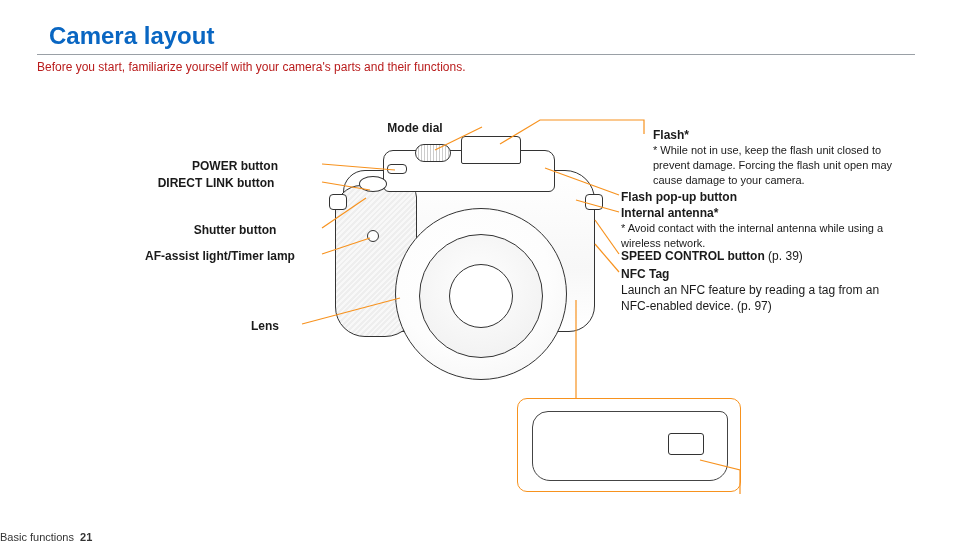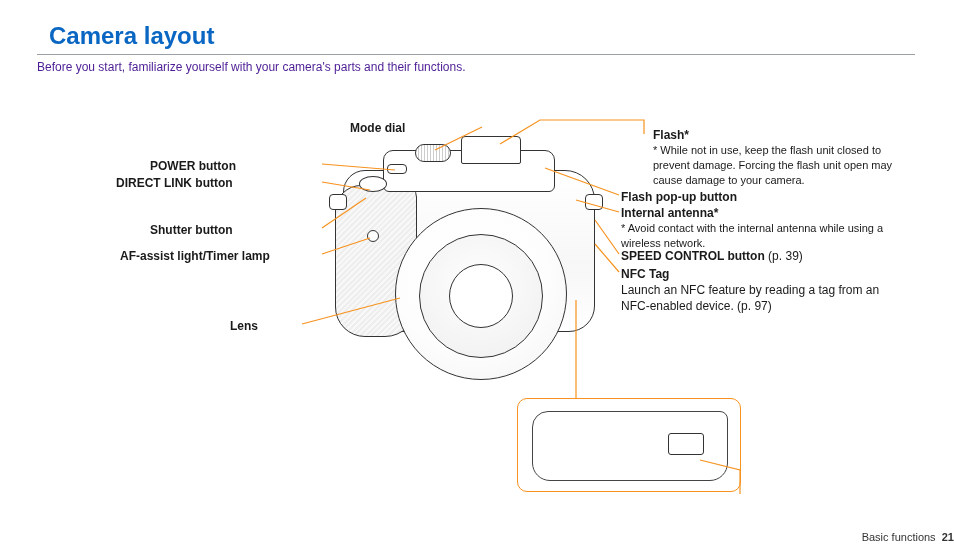--- a/index.html
+++ b/index.html
@@ -34,34 +34,34 @@
     top: 54px;
     width: 878px;
     height: 1px;
     background: #9aa0a6;
   }
   .intro {
     position: absolute;
     left: 37px;
     top: 60px;
     font-size: 12px;
-    color: #4c1d95;
+    color: #b91c1c;
   }
 
   
   .lbl {
     position: absolute;
     font-size: 12px;
     line-height: 1.35;
   }
   .lbl b {
     font-weight: 700;
   }
   .right-align {
-    text-align: left;
+    text-align: center;
   }
 
   
   .line {
     position: absolute;
     stroke: #f7921e;
     stroke-width: 1.2;
     fill: none;
     pointer-events: none;
   }
@@ -225,21 +225,21 @@
     border: 1px solid #333;
     border-radius: 3px;
     background:#fff;
   }
 
   .footer {
     position: absolute;
     bottom: 14px;
     left: 0;
     width: 954px;
-    text-align: right;
+    text-align: left;
     font-size: 11px;
     color: #333;
     margin-top: 45px;
   }
   .footer .pg {
     font-weight: 700;
   }
 </style>
 </head>
 <body>

